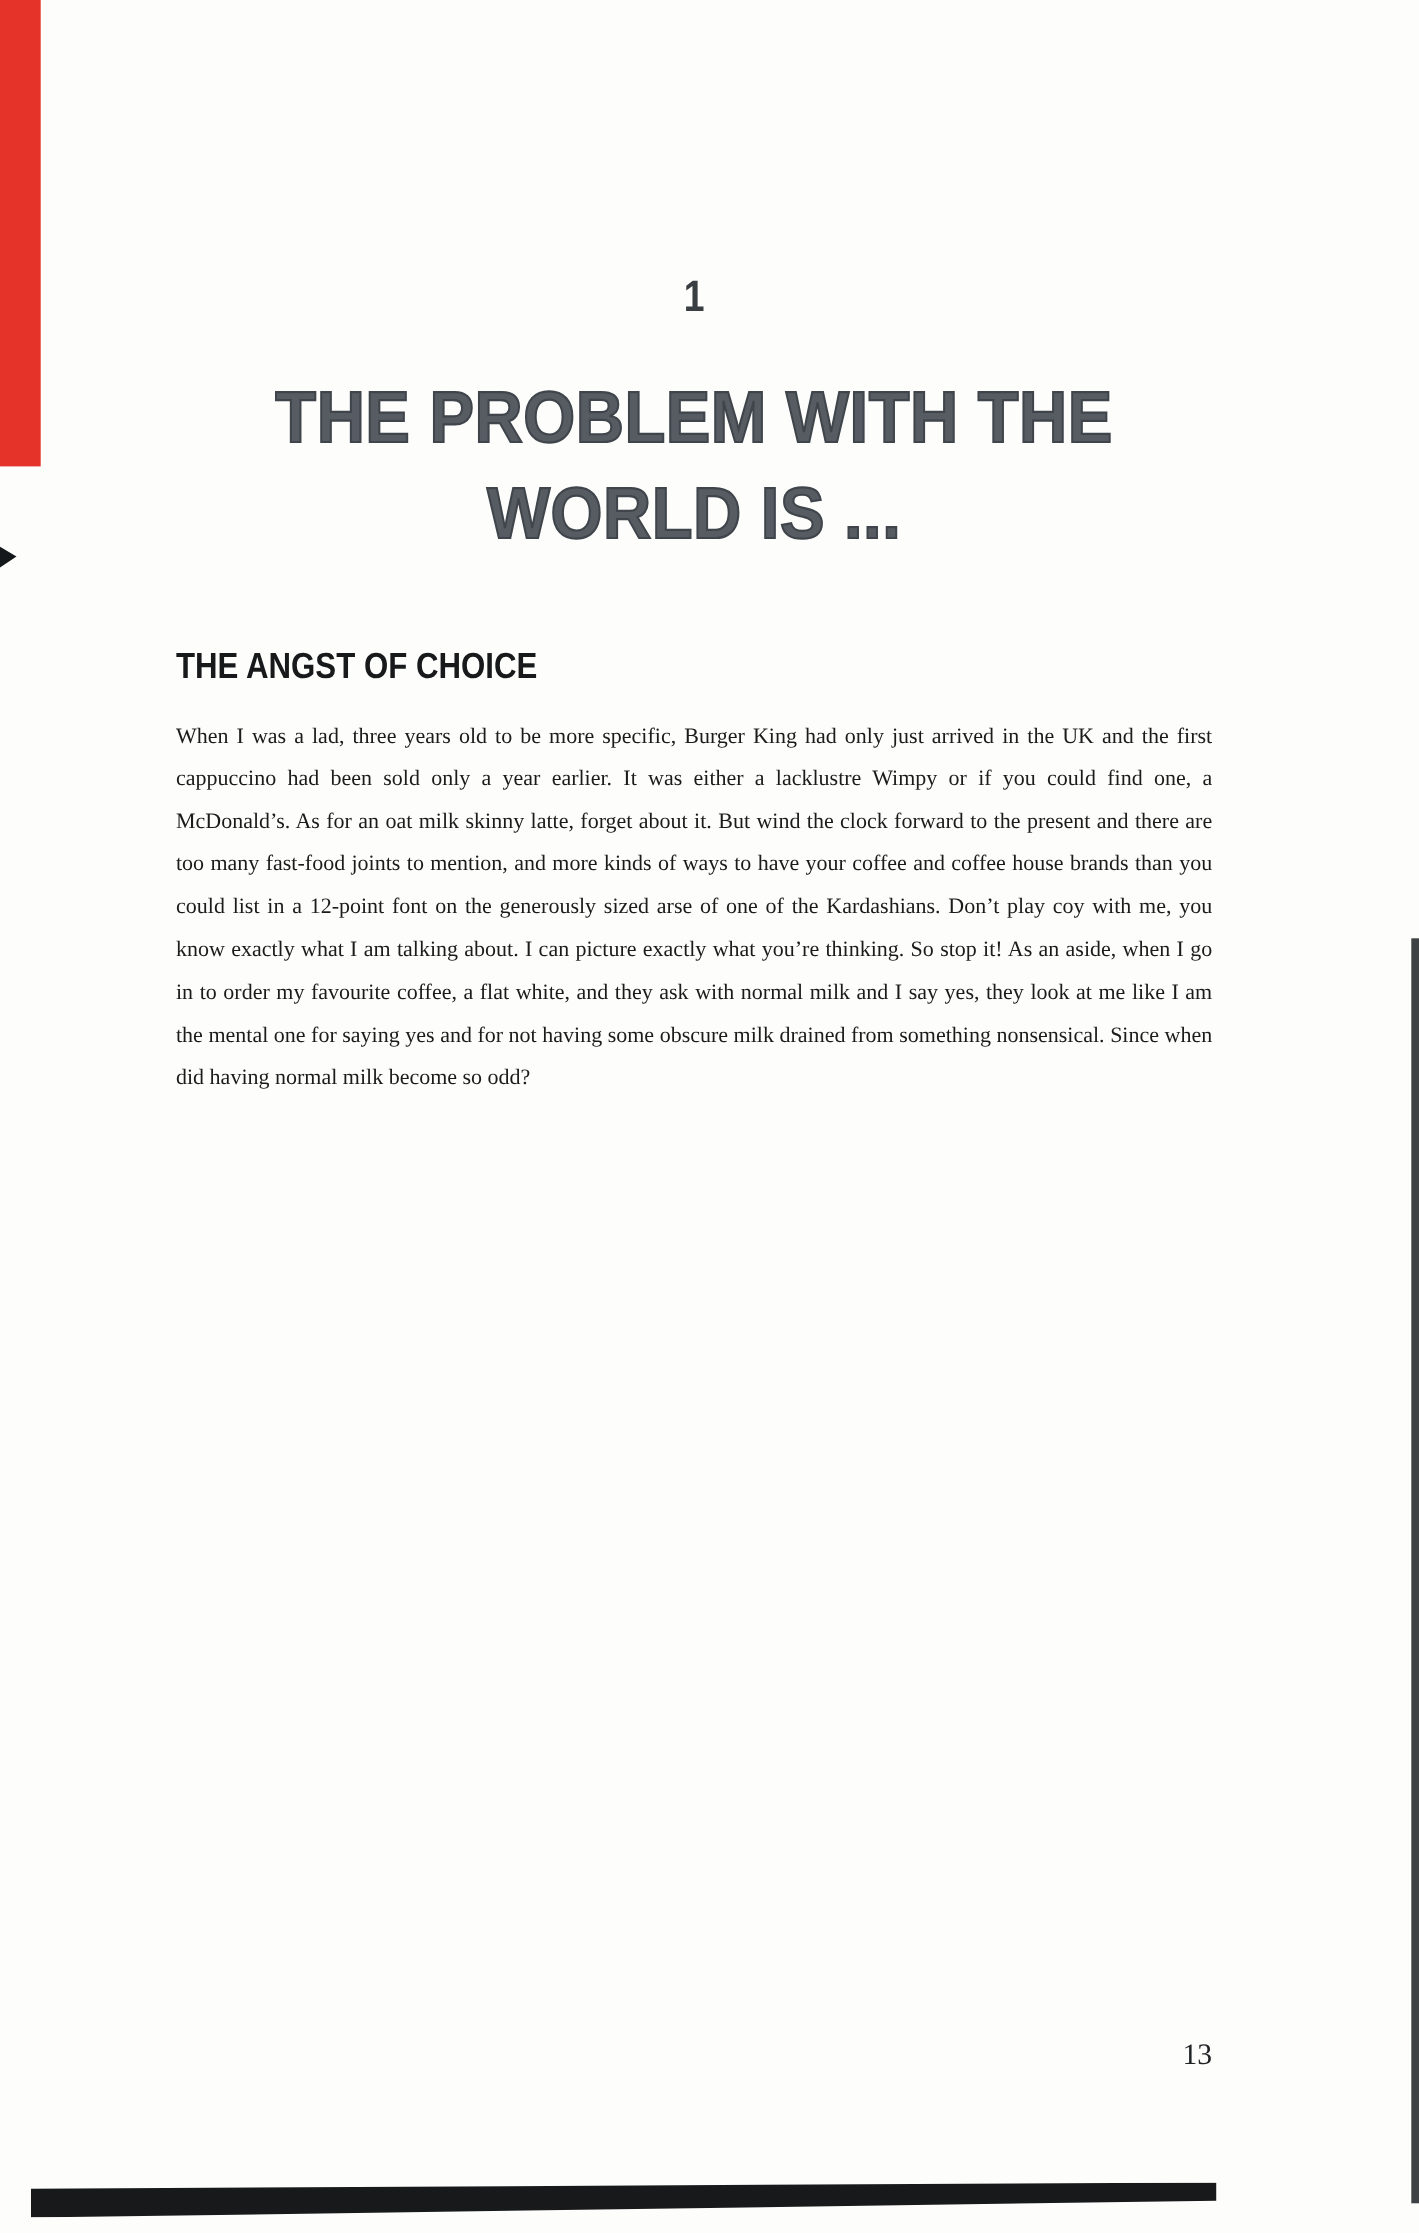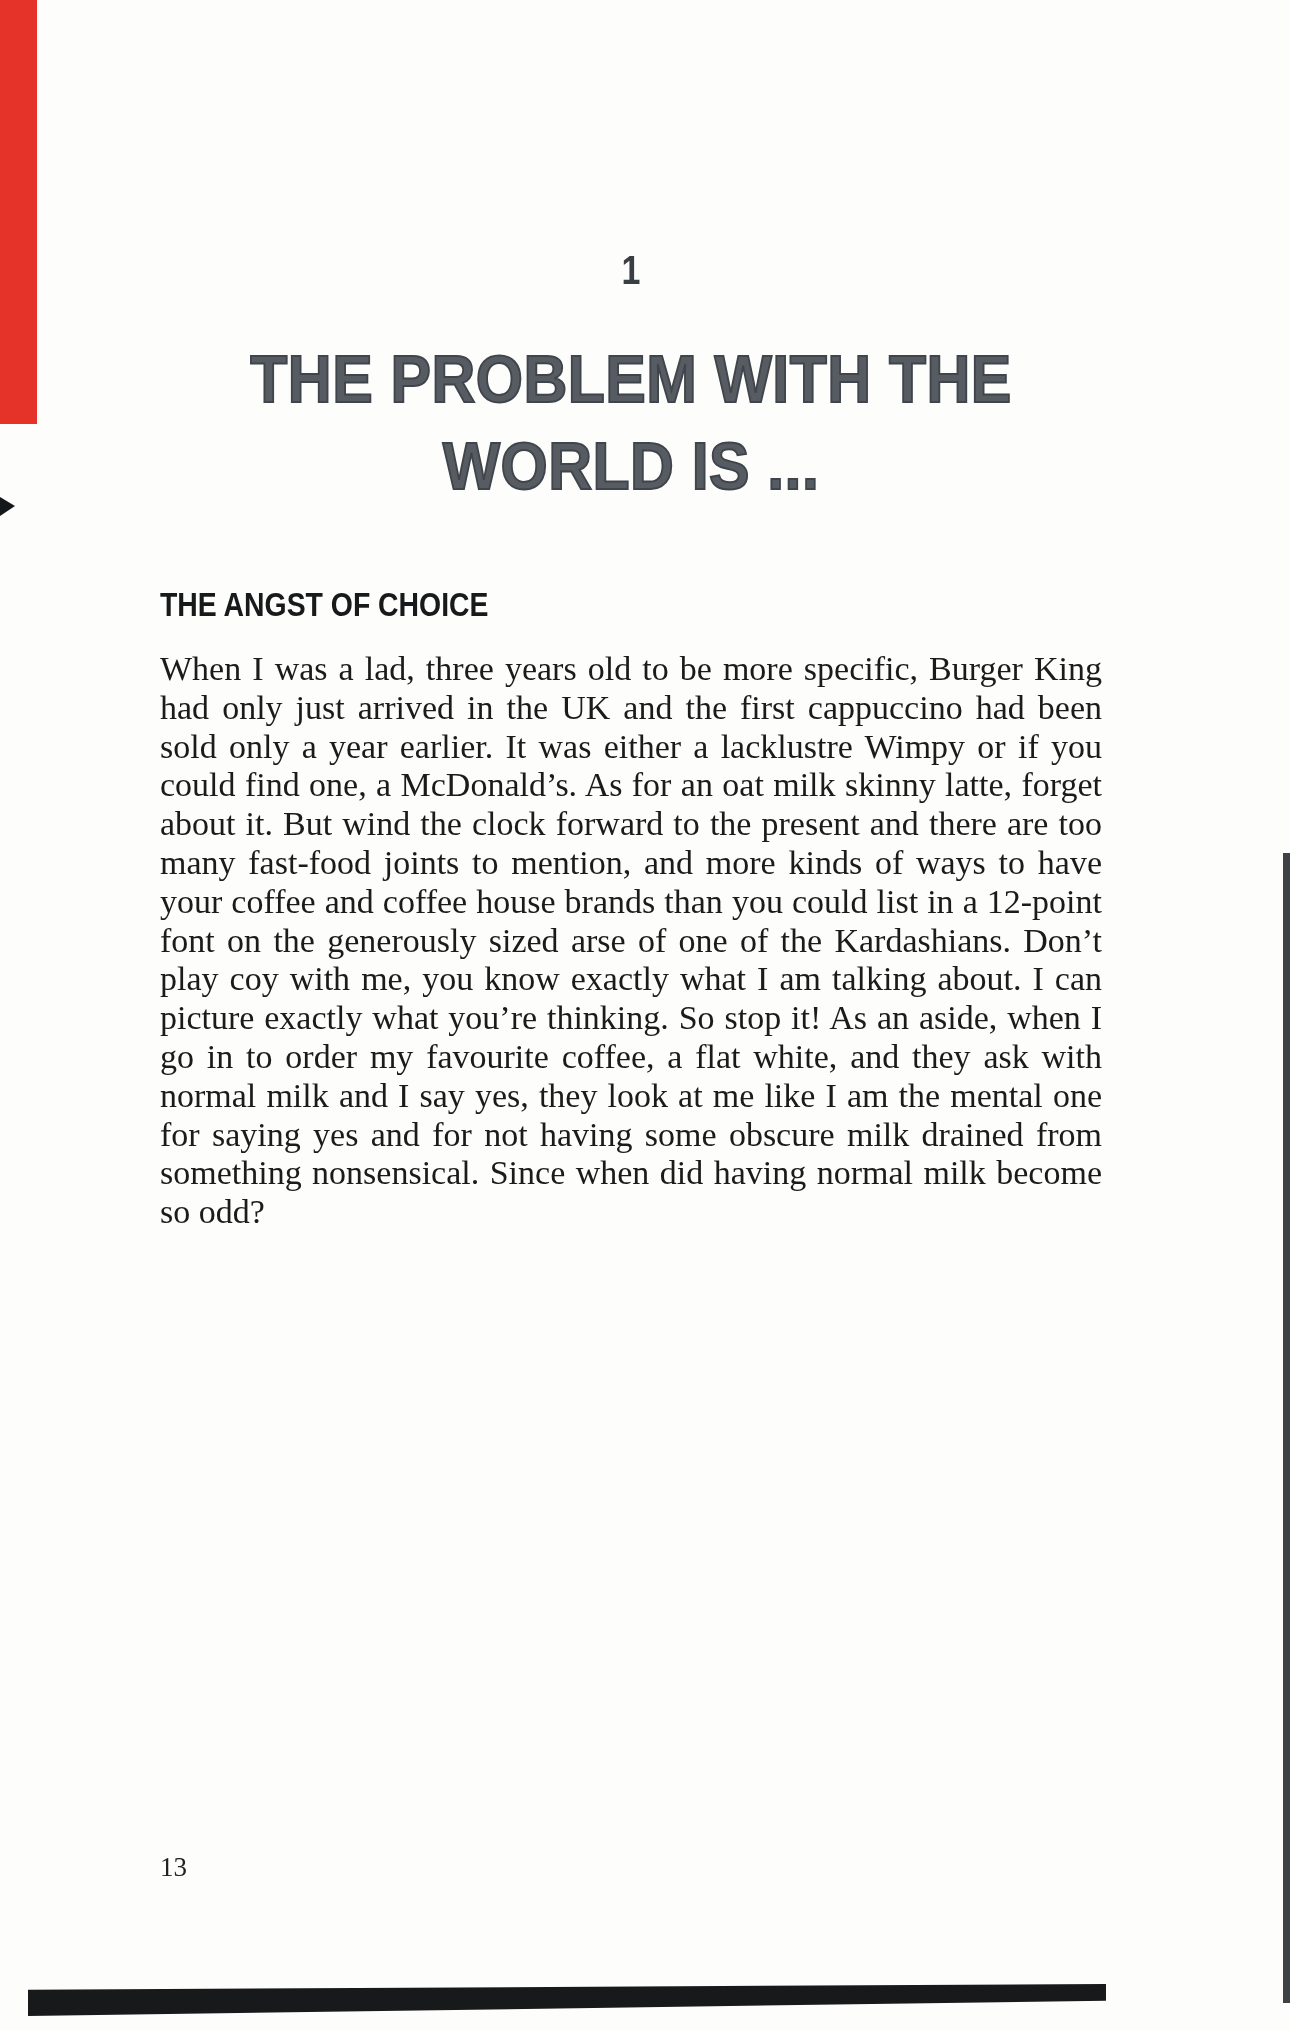--- a/index.html
+++ b/index.html
@@ -91,32 +91,32 @@
     letter-spacing: 0px;
     transform: scaleX(0.86);
     transform-origin: left center;
     white-space: nowrap;
   }
 
   .body-text {
     position: absolute;
     top: 650px; left: 0;
     width: 942px;
-    font-size: 34px;
+    font-size: 20px;
     line-height: 38.8px;
     color: #1b1b1b;
     text-align: justify;
   }
   .body-text p { text-align: justify; }
   .body-text p + p { text-indent: 36px; }
 
   .page-number {
     position: absolute;
     top: 1852px; left: 0; width: 100%;
-    text-align: left;
+    text-align: right;
     font-size: 27px;
     color: #1f2123;
   }
 </style>
 </head>
 <body>
 
 <div class="page">
 
   <div class="red-stripe"></div>

